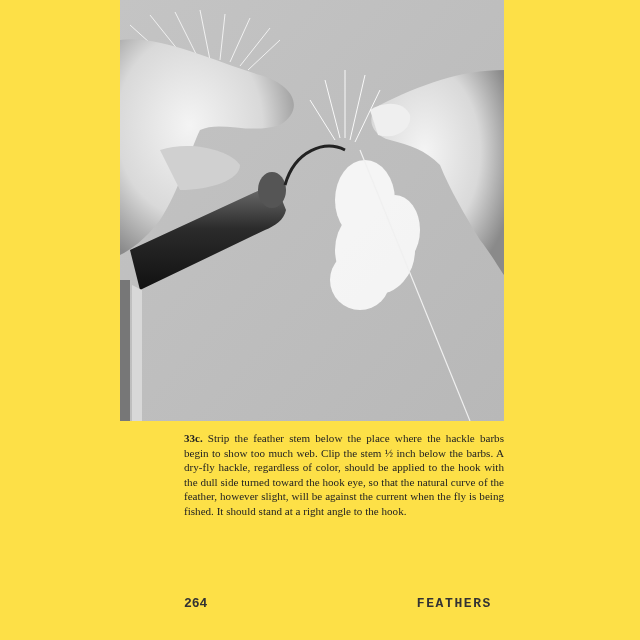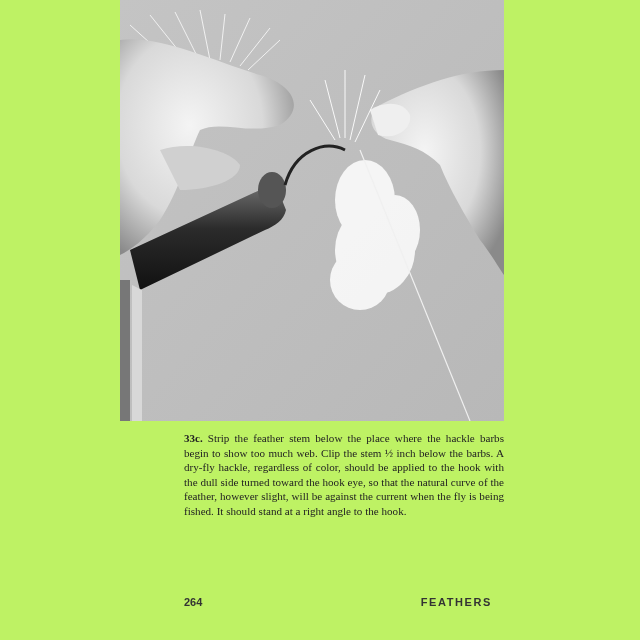--- a/index.html
+++ b/index.html
@@ -1,32 +1,32 @@
 <!DOCTYPE html>
 <html><head>
   <meta charset="utf-8">
   <style>
     html, body { margin: 0; padding: 0; background: #ffffff; }
     body { width: 640px; height: 640px; position: relative; overflow: hidden; }
-    .page { position: absolute; left: 0; top: 0; width: 640px; height: 640px; background: #bef264; }
+    .page { position: absolute; left: 0; top: 0; width: 640px; height: 640px; background: #fde047; }
     .photo {
       position: absolute; left: 120px; top: 0; width: 384px; height: 421px;
       background: #bdbdbd; overflow: hidden;
     }
     .photo svg { display: block; width: 100%; height: 100%; }
     .caption {
       position: absolute; left: 184px; top: 431px; width: 320px;
       font-family: "Liberation Serif", "DejaVu Serif", serif;
       font-size: 11.1px; line-height: 14.6px; color: #222;
       text-align: justify; text-align-last: left;
     }
     .caption .fig-num { font-weight: bold; margin-right: 5px; }
     .footer {
       position: absolute; left: 184px; top: 596px; width: 320px; height: 14px;
-      font-family: Liberation Sans, sans-serif; font-size: 11px; color: #333;
+      font-family: Liberation Mono, monospace; font-size: 13px; color: #333;
     }
     .footer .page-num { position: absolute; left: 0; top: 0; font-weight: bold; }
     .footer .running-head { position: absolute; right: 12px; top: 0; letter-spacing: 1.6px; font-weight: bold; }
   </style>
 </head>
 <body>
 
 <div class="page">
 
   <div class="photo">

